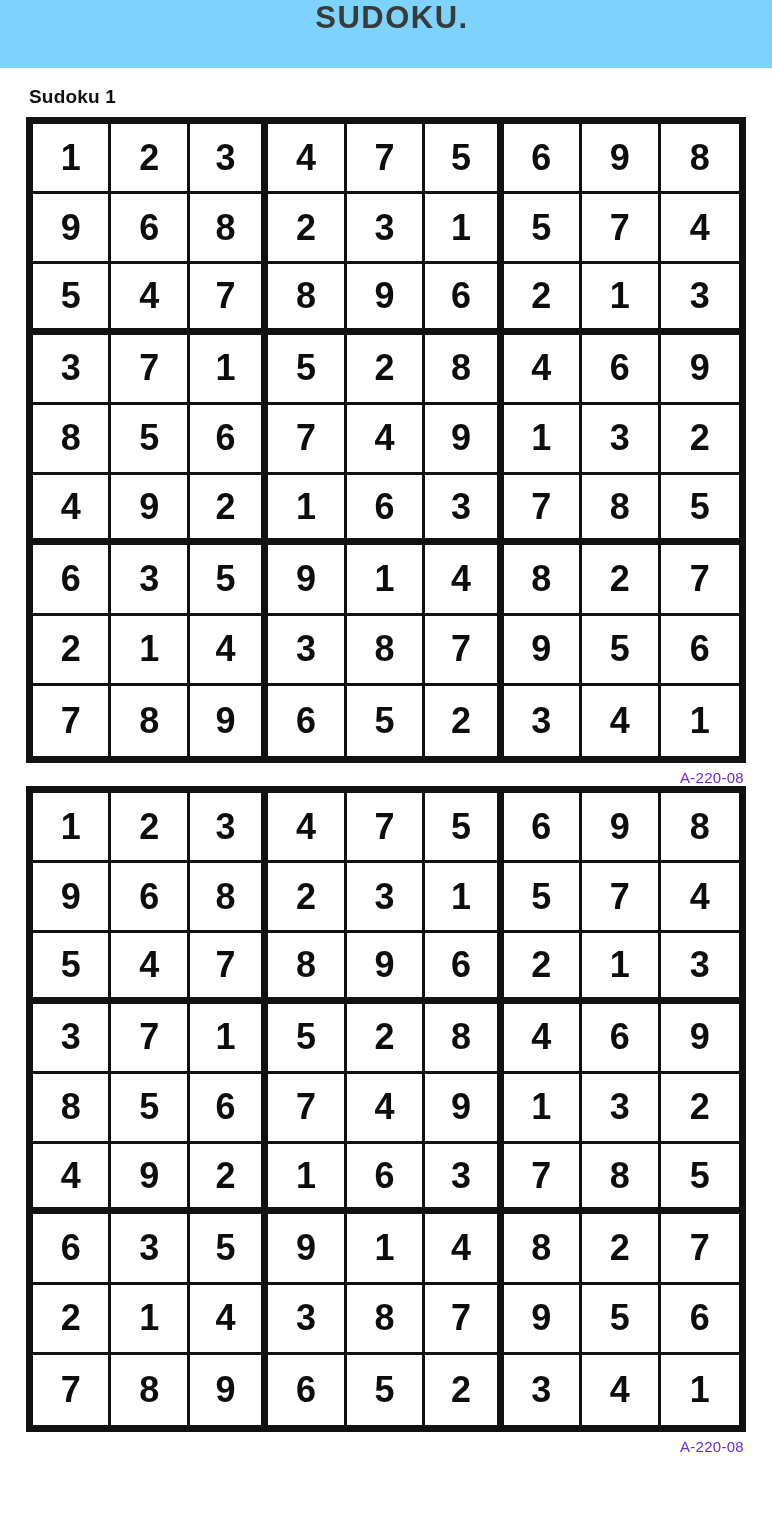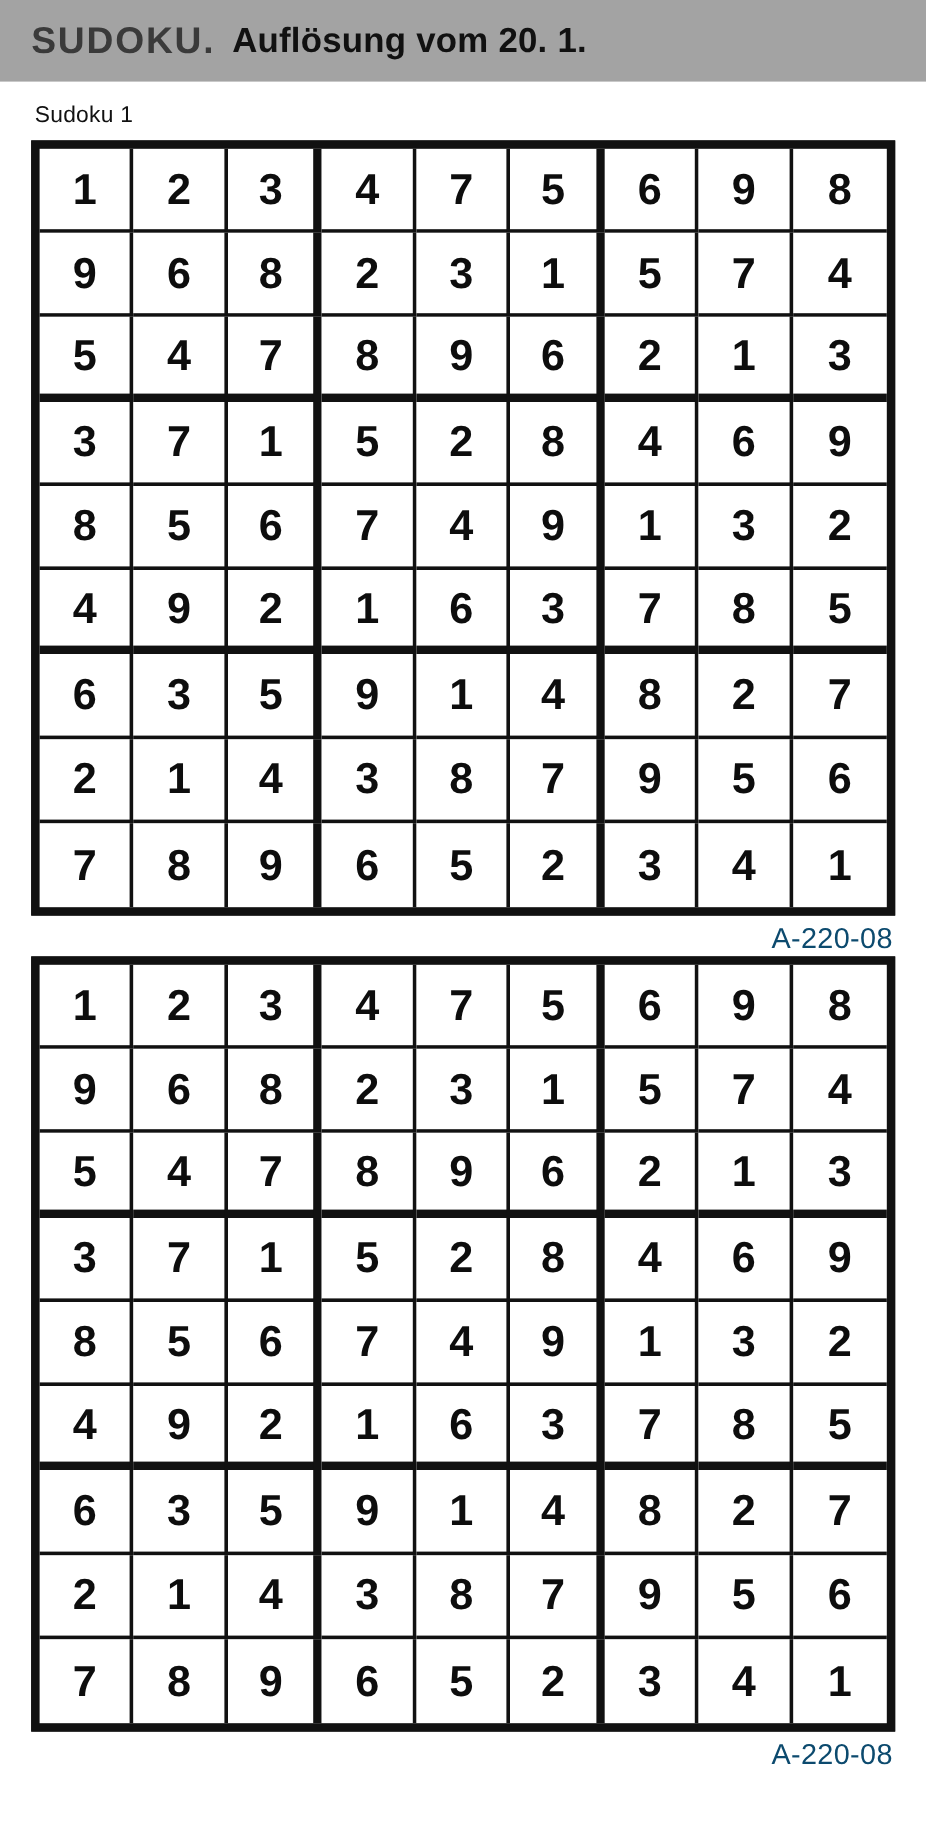--- a/index.html
+++ b/index.html
@@ -19,26 +19,27 @@
     width: 772px;
     height: 1532px;
     position: relative;
     background: #ffffff;
     box-sizing: border-box;
   }
 
   
   .header {
     height: 70px;
-    background: #a3a3a3;
+    background: #7dd3fc;
     display: flex;
     align-items: center;
     padding-left: 26px;
     box-sizing: border-box;
     border-bottom: 2px solid #ffffff;
+    flex-direction: column;
   }
   .header-title {
     font-weight: bold;
     font-size: 31px;
     letter-spacing: 1.5px;
     color: #3a3a3a;
     margin-right: 14px;
   }
   .header-sub {
     font-weight: bold;
@@ -47,21 +48,21 @@
     letter-spacing: 0.2px;
   }
 
   
   .puzzle-block {
     padding: 0 26px;
     box-sizing: border-box;
   }
   .puzzle-label {
     font-size: 19px;
-    font-weight: normal;
+    font-weight: bold;
     color: #111111;
     margin: 16px 0 9px 3px;
     letter-spacing: 0.2px;
   }
 
   .grid {
     width: 720px;
     background: #111111;
     border: 7px solid #111111;
     box-sizing: border-box;
@@ -86,35 +87,34 @@
     border-bottom: 3px solid #111111;
     line-height: 1;
   }
   .cell.col-last { border-right: none; }
   .cell.row-last { border-bottom: none; }
   .cell.box-right { border-right-width: 7px; }
   .cell.box-bottom { border-bottom-width: 7px; }
 
   .grid-footer {
     text-align: right;
-    font-size: 24px;
-    color: #0c4a6e;
+    font-size: 15px;
+    color: #6d28d9;
     margin-top: 6px;
     padding-right: 2px;
     letter-spacing: 0.3px;
   }
 </style>
 </head>
 <body>
 
 <div class="page">
 
   <div class="header">
     <span class="header-title">SUDOKU.</span>
-    <span class="header-sub">Auflösung vom 20. 1.</span>
   </div>
 
   <div class="puzzle-block">
     <div class="puzzle-label">Sudoku 1</div>
     <div class="grid" id="grid-1">
         <div class="cell">1</div>
         <div class="cell">2</div>
         <div class="cell box-right">3</div>
         <div class="cell">4</div>
         <div class="cell">7</div>

